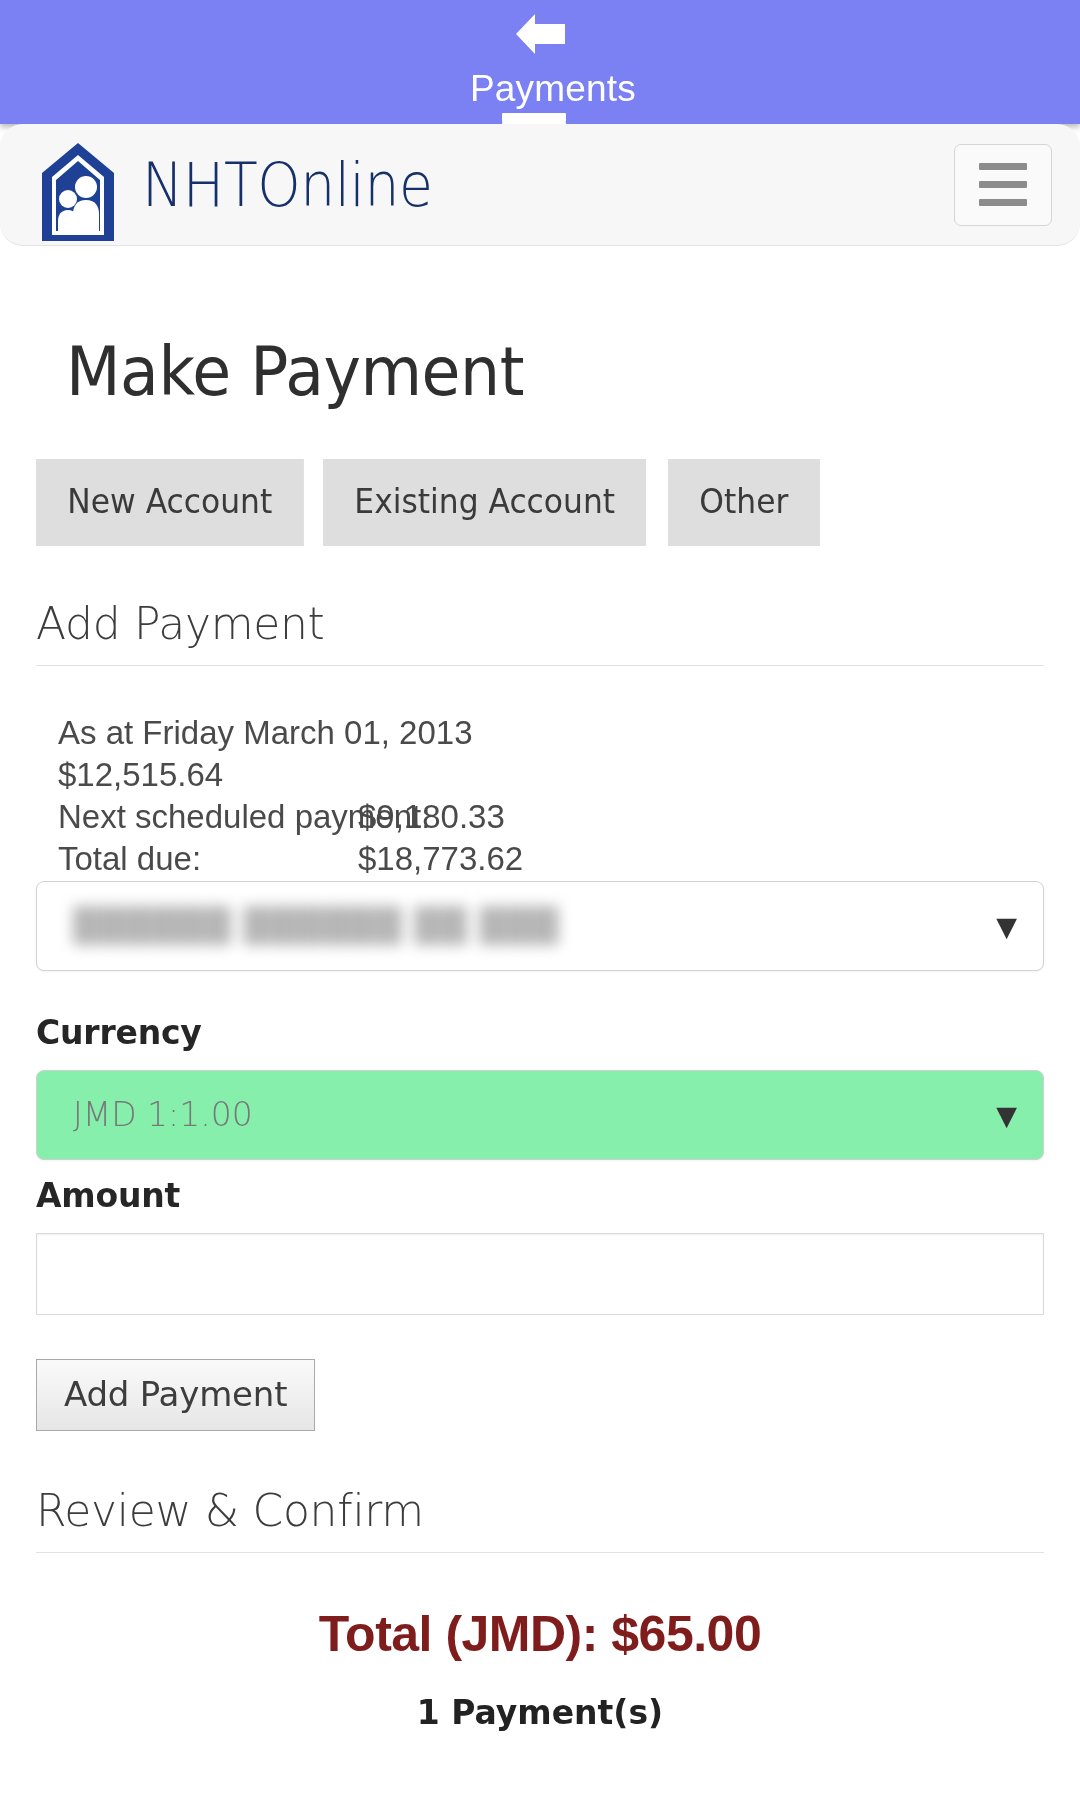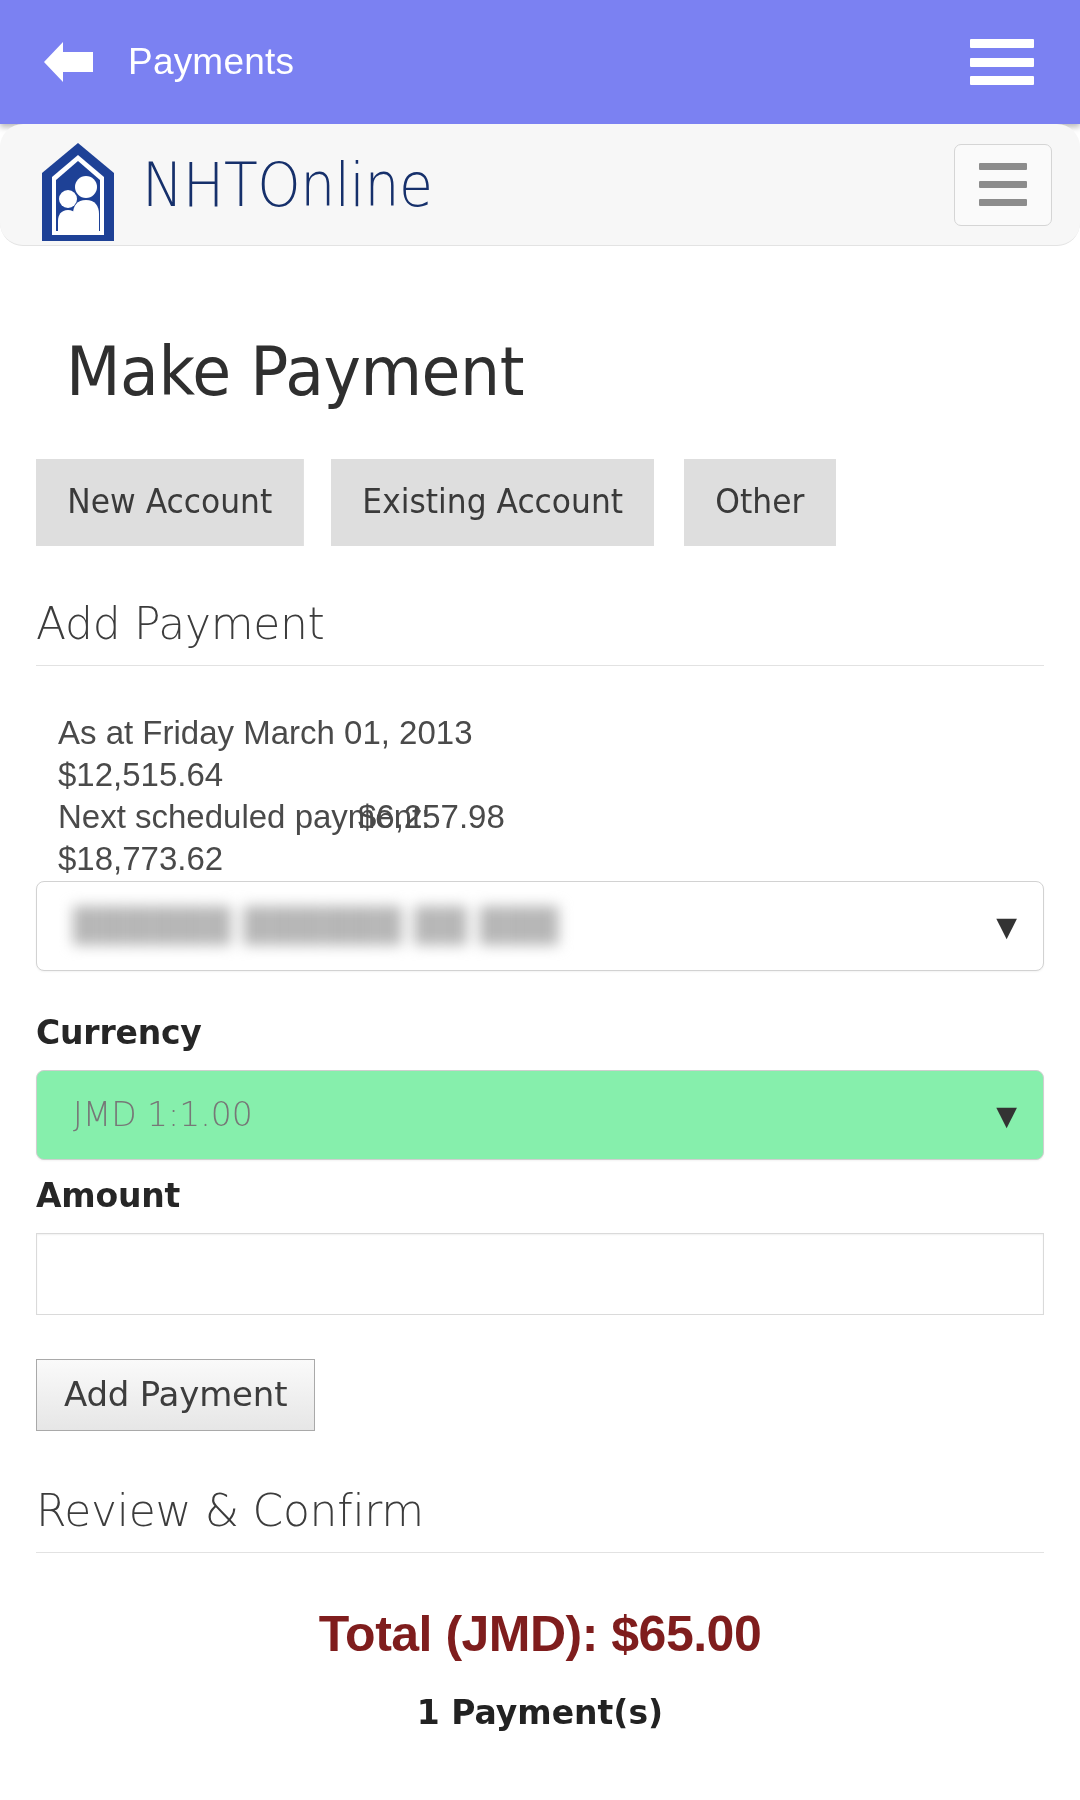--- a/index.html
+++ b/index.html
@@ -13,20 +13,21 @@
 
   
   .appbar {
     position: relative;
     height: 124px;
     background: #7B81F2;
     display: flex;
     align-items: center;
     padding: 0 34px;
     box-shadow: 0 3px 6px rgba(0,0,0,0.28);
+    flex-direction: column;
   }
   .back-btn {
     width: 68px; height: 68px;
     display: flex; align-items: center; justify-content: center;
     flex: 0 0 auto;
   }
   .back-btn svg { display: block; }
   .appbar-title {
     color: #ffffff;
     font-size: 37px;
@@ -114,21 +115,21 @@
     color: #2f2f2f;
     letter-spacing: -0.5px;
     margin: 86px 0 0 30px;
     transform: scaleX(0.93);
     transform-origin: left center;
   }
 
   
   .tabs {
     display: flex;
-    gap: 13px;
+    gap: 5px;
     margin: 48px 0 0 0;
   }
   .tab {
     background: #dedede;
     color: #3a3a3a;
     font-family: "DejaVu Sans", sans-serif;
     font-size: 33px;
     font-weight: 400;
     padding: 26px 33px;
     line-height: 1.05;
@@ -325,23 +326,24 @@
 
   <div class="section-head" id="add-payment-head">Add Payment</div>
 
   <div class="summary">
     <div class="summary-asof">As at Friday March 01, 2013</div>
     <div class="summary-row row-arrears">
       <span class="val">$12,515.64</span>
     </div>
     <div class="summary-row row-next">
       <span class="lbl">Next scheduled payment:</span>
-      <span class="val">$6,257.98</span>
+      <span class="val">$9,180.33</span>
     </div>
     <div class="summary-row row-total">
+      <span class="lbl">Total due:</span>
       <span class="val">$18,773.62</span>
     </div>
   </div>
 
   <div class="select-box">
     <span class="select-value redacted">██████  ██████   ██   ███</span>
     <span class="select-caret">▼</span>
   </div>
 
   <div class="field-label" id="currency-label">Currency</div>

